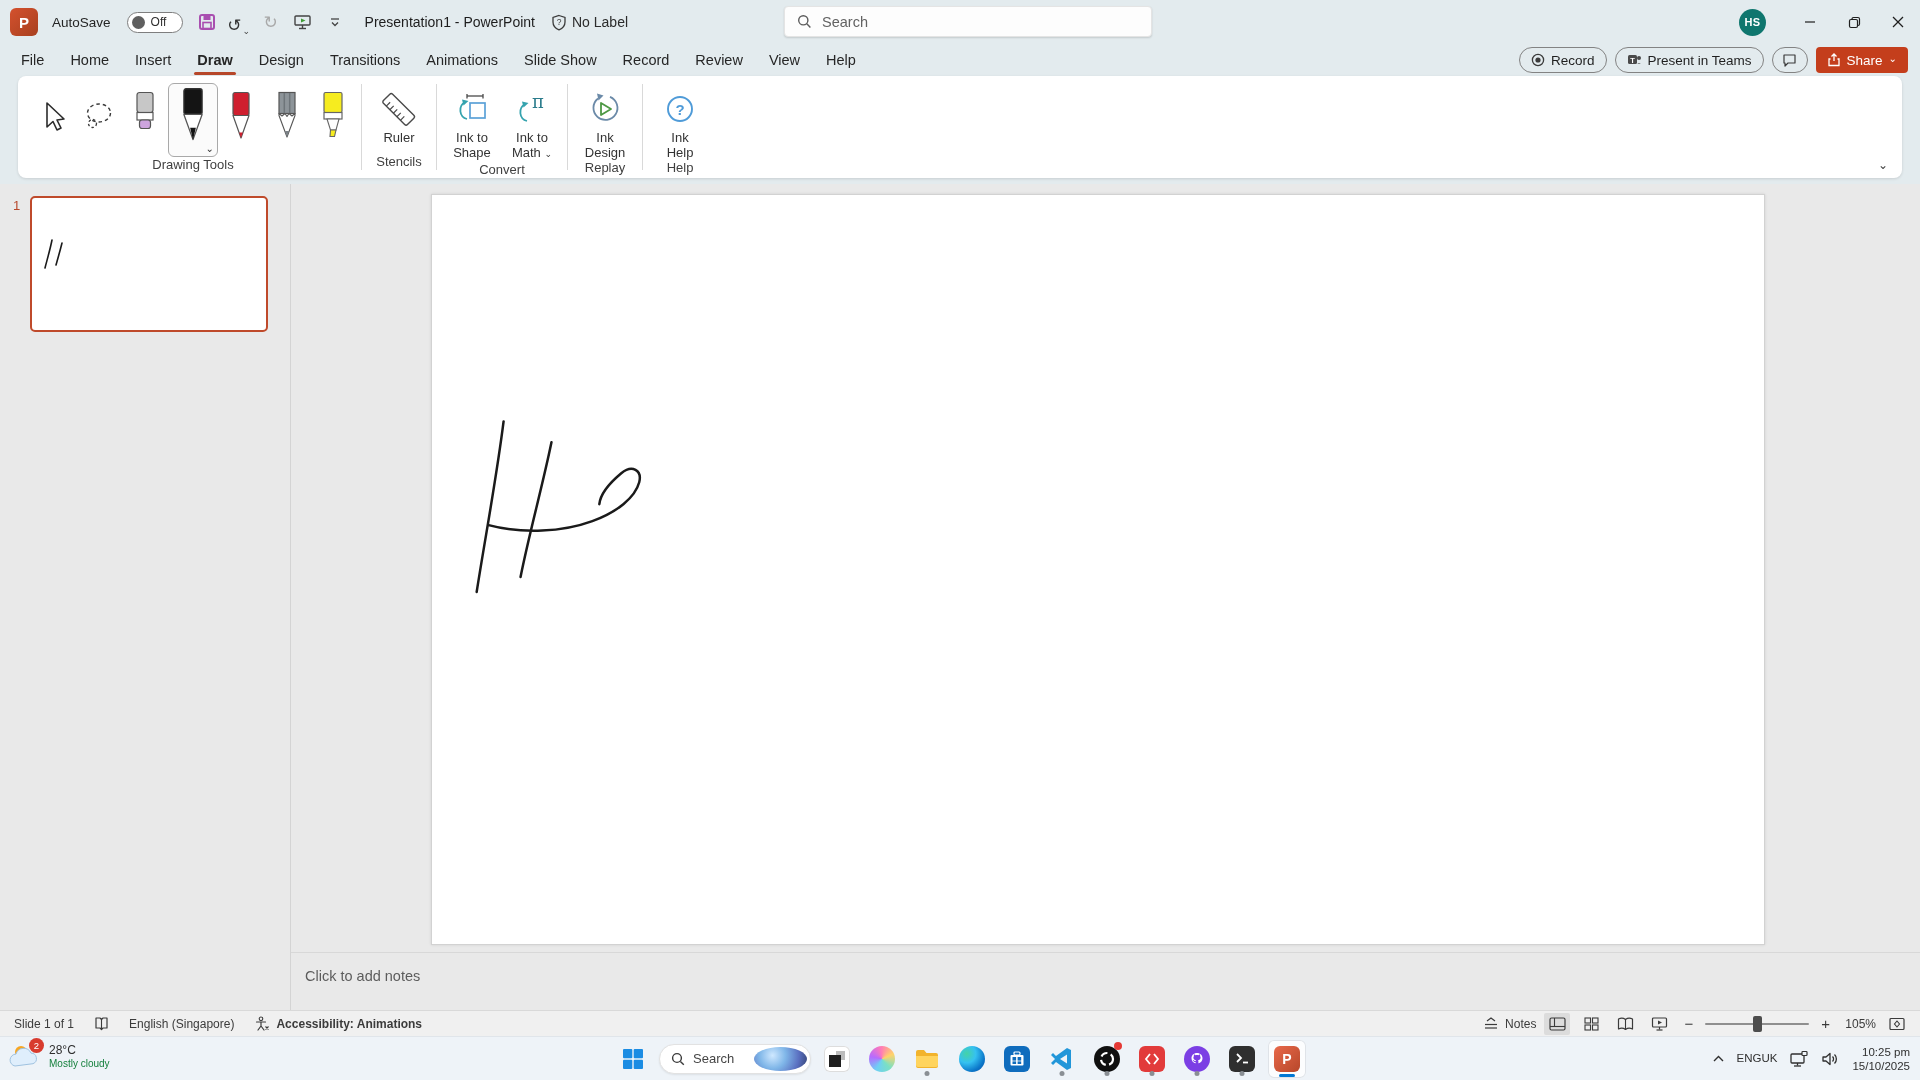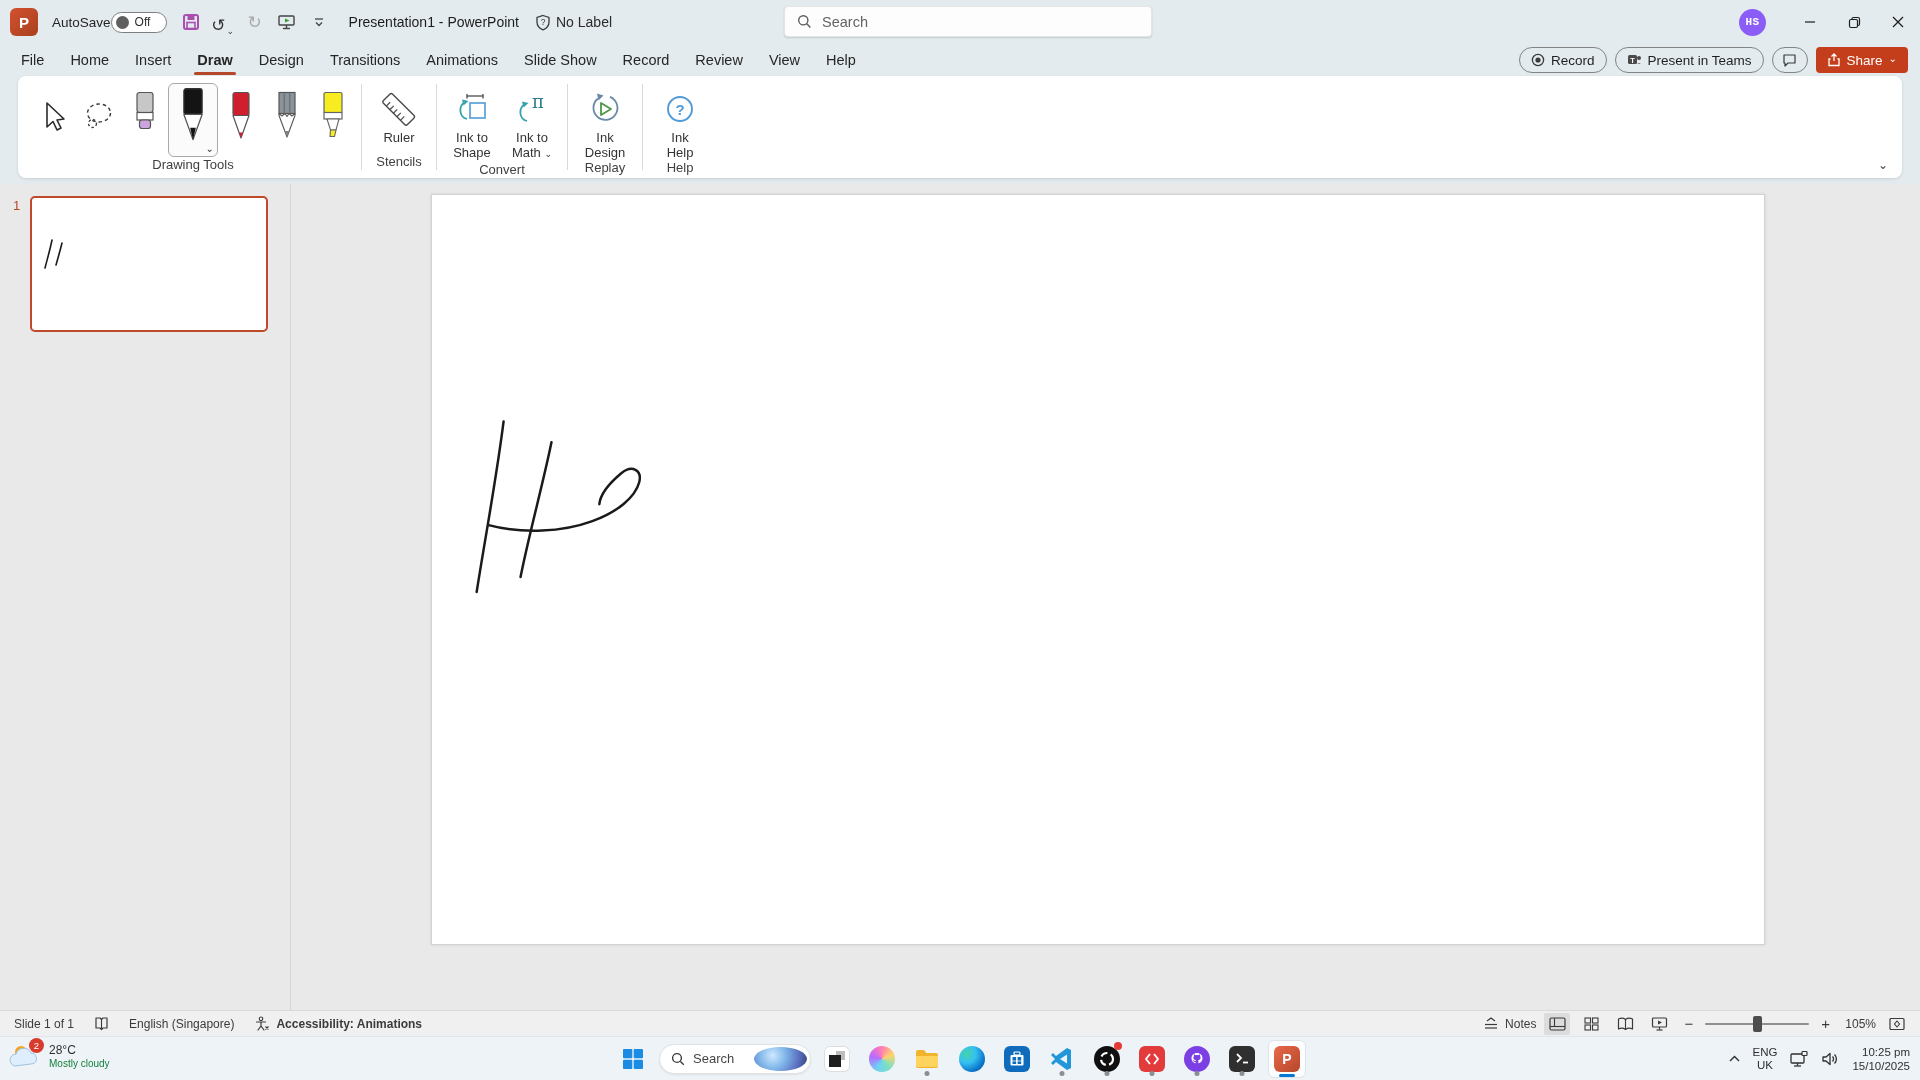--- a/index.html
+++ b/index.html
@@ -6,21 +6,21 @@
   html,body { width:1920px; height:1080px; overflow:hidden;
     font-family:"Liberation Sans", sans-serif; }
   .screen { position:relative; width:1920px; height:1080px; background:#e3ebee; }
 
   
   .titlebar { position:absolute; left:0; top:0; width:100%; height:44px;
     display:flex; align-items:center; padding:0 0 0 10px; background:#e3ebee; }
   .pp-logo { width:28px; height:28px; border-radius:6px;
     background:linear-gradient(135deg,#d4512e,#a8401f); color:#fff; font-weight:bold;
     font-size:15px; display:flex; align-items:center; justify-content:center; }
-  .autosave { display:flex; align-items:center; gap:0; margin-left:14px; }
+  .autosave { display:flex; align-items:center; gap:16px; margin-left:14px; }
   .autosave-text { font-size:13.5px; color:#252525; }
   .toggle { width:56px; height:21px; border:1px solid #7e7e7e; border-radius:11px;
     background:#fff; display:flex; align-items:center; gap:6px; padding:0 4px; cursor:pointer; }
   .toggle .knob { width:13px; height:13px; border-radius:50%; background:#5f5f5f; }
   .toggle .state { font-size:12px; color:#2f2f2f; }
   .qat { display:flex; align-items:center; margin-left:10px; gap:4px; }
   .qat-btn { width:28px; height:28px; border:none; background:transparent; display:flex;
     align-items:center; justify-content:center; cursor:pointer; font-size:17px; color:#333;
     border-radius:4px; }
   .qat-btn.dim { color:#a9a9a9; }
@@ -28,23 +28,23 @@
   .tiny-chev { font-size:9px; color:#444; margin-left:1px; line-height:10px; }
   .doc-title { margin-left:16px; font-size:14px; color:#1d1d1d; white-space:nowrap; }
   .label-badge { display:flex; align-items:center; gap:5px; margin-left:16px; cursor:pointer; }
   .label-badge span { font-size:14px; color:#2c2c2c; }
   .tb-search { position:absolute; left:784px; top:6px; width:368px; height:31px;
     background:#fdfdfd; border:1px solid #e4e4e4; border-radius:4px;
     box-shadow:0 1px 2px rgba(0,0,0,.14); display:flex; align-items:center; gap:10px;
     padding:0 12px; cursor:text; }
   .tb-search span { font-size:14.5px; color:#636363; }
   .tb-right { margin-left:auto; display:flex; align-items:center; height:100%; }
-  .avatar { width:27px; height:27px; border-radius:50%; background:#8b5cf6; color:#fff;
+  .avatar { width:27px; height:27px; border-radius:50%; background:#0f766e; color:#fff;
     font-size:11px; font-weight:bold; display:flex; align-items:center; justify-content:center;
-    letter-spacing:.3px; margin-right:22px; cursor:pointer;font-family:Liberation Mono, monospace; }
+    letter-spacing:.3px; margin-right:22px; cursor:pointer; }
   .win-btn { width:44px; height:100%; border:none; background:transparent; display:flex;
     align-items:center; justify-content:center; cursor:pointer; }
 
   
   .tabrow { position:absolute; left:0; top:44px; width:100%; height:32px; display:flex;
     align-items:center; padding:0 8px; }
   .tab { position:relative; border:none; background:transparent; padding:0 13px; height:100%;
     font-size:14.5px; color:#262626; cursor:pointer; font-family:inherit; }
   .tab.active { font-weight:700; }
   .tab-underline { position:absolute; left:10px; right:10px; bottom:1px; height:3px;
@@ -133,21 +133,21 @@
     height:3px; border-radius:2px; background:#0078d4; }
   .app-sq { width:26px; height:26px; border-radius:6px; display:flex; align-items:center;
     justify-content:center; }
   .tk-search { width:152px; height:30px; background:#fff; border:1px solid #e2e2e2;
     border-radius:15px; box-shadow:0 1px 2px rgba(0,0,0,.08); display:flex; align-items:center;
     gap:8px; padding:0 3px 0 11px; cursor:text; }
   .tk-search span { flex:1; font-size:13px; color:#454545; }
   .tk-search .srch-img { width:24px; height:24px; border-radius:50%;
     background:radial-gradient(circle at 35% 35%, #cfe8ff 0%, #7fb6e8 35%, #5a6fc0 70%, #31406e 100%); }
   .tray { position:absolute; right:10px; top:0; bottom:0; display:flex; align-items:center; gap:12px; }
-  .tray-lang { display:flex; flex-direction:column; align-items:center; line-height:13px;
+  .tray-lang { display:flex; flex-direction:row; align-items:center; line-height:13px;
     font-size:11.5px; color:#2f2f2f; cursor:pointer; }
   .tray-clock { display:flex; flex-direction:column; align-items:flex-end; line-height:14px;
     font-size:11.5px; color:#2f2f2f; cursor:pointer; }
   .tray-btn { background:none; border:none; cursor:pointer; display:flex; align-items:center;
     justify-content:center; }
 
   svg { display:block; }
 </style>
 </head>
 <body>
@@ -446,20 +446,23 @@
     <div class="panel-divider"></div>
 
     <div class="slide-canvas">
       <svg width="1332" height="749" viewBox="0 0 1334 751">
         <path d="M 71 227 C 64 283, 53 341, 44 398" fill="none" stroke="#1a1a1a" stroke-width="2.5" stroke-linecap="round"></path>
         <path d="M 119 248 C 110 292, 97 338, 88 383" fill="none" stroke="#1a1a1a" stroke-width="2.5" stroke-linecap="round"></path>
         <path d="M 56 331 C 90 340, 130 338, 160 327 C 185 318, 203 303, 207 288 C 210 276, 200 270, 189 279 C 177 289, 168 300, 167 310" fill="none" stroke="#1a1a1a" stroke-width="2.5" stroke-linecap="round"></path>
       </svg>
     </div>
 
+    <div class="notes-area">
+      <span>Click to add notes</span>
+    </div>
   </main>
 
   <footer class="statusbar">
     <div class="sb-left">
       <span class="sb-item">Slide 1 of 1</span>
       <button class="sb-item">
         <svg width="15" height="15" viewBox="0 0 15 15">
           <path d="M2 2 H6 L7.5 3.5 L9 2 H13 V12 H9 L7.5 13.5 L6 12 H2 Z" fill="none" stroke="#3b3b3b" stroke-width="1.2" stroke-linejoin="round"></path>
           <line x1="7.5" y1="3.5" x2="7.5" y2="13" stroke="#3b3b3b" stroke-width="1.1"></line>
         </svg>

